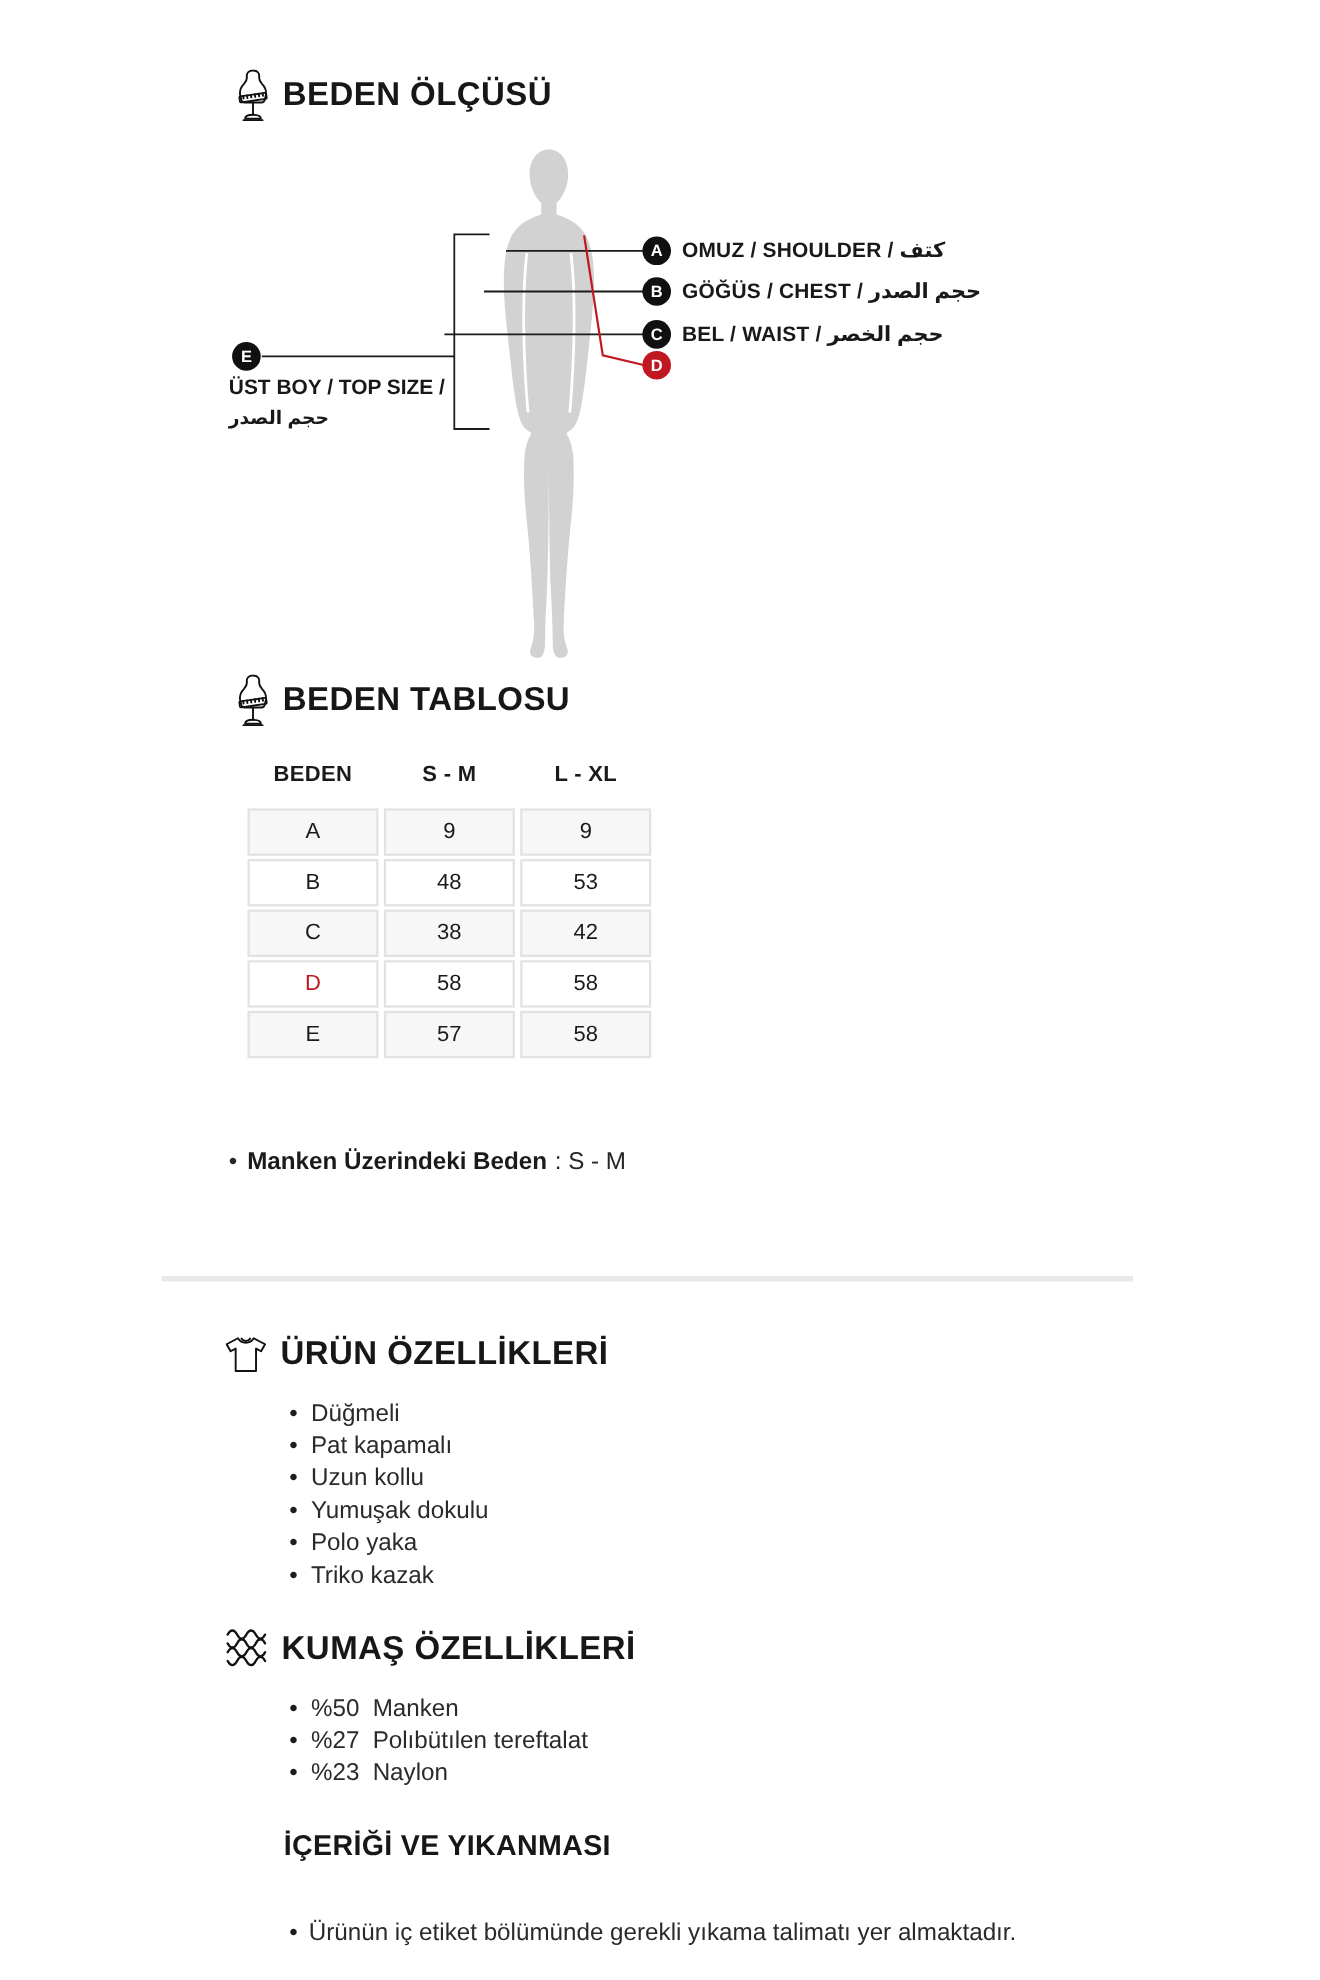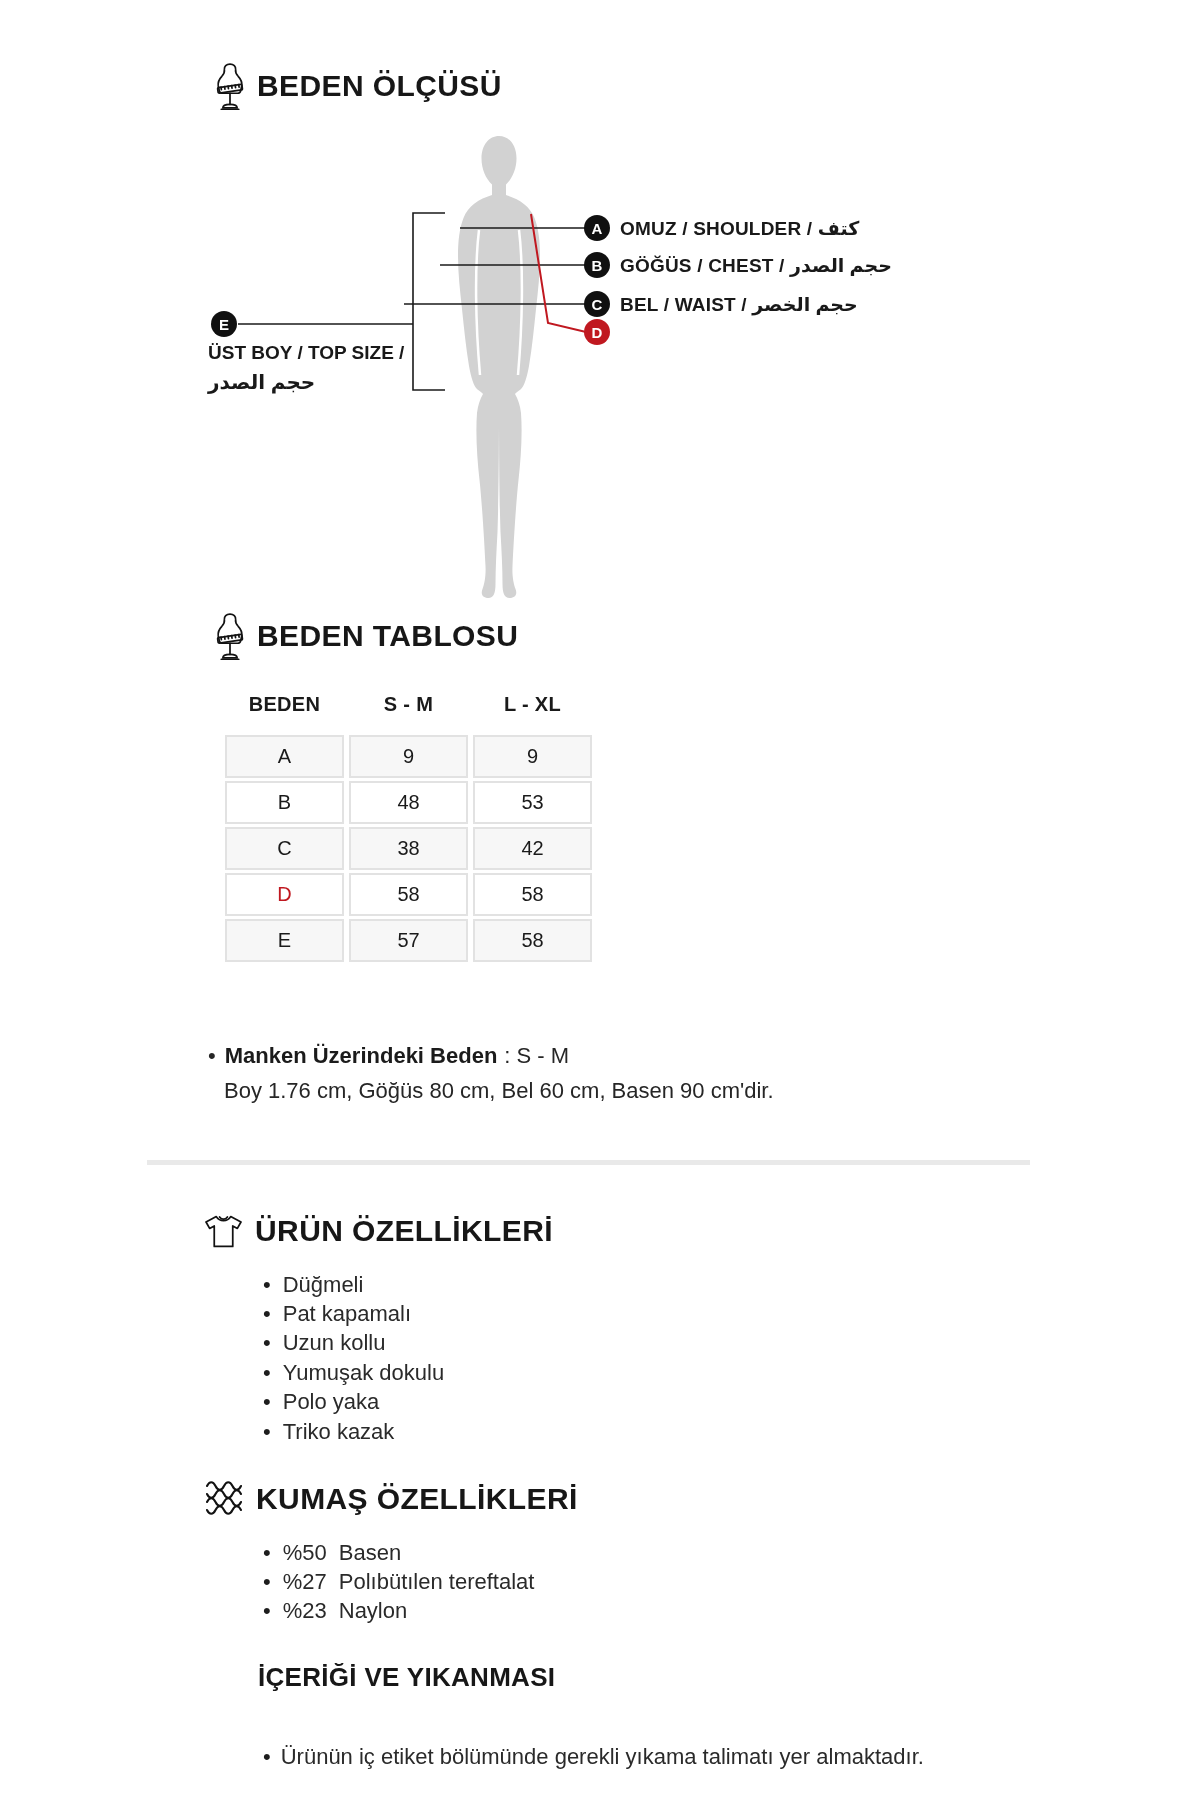--- a/index.html
+++ b/index.html
@@ -20,21 +20,21 @@
   .sil{fill:var(--silhouette,#d2d2d2);}
   .sil-gap{fill:none;stroke:#ffffff;stroke-width:2.5;}
   .ln{stroke:#1a1a1a;stroke-width:1.6;fill:none;}
   .ln-red{stroke:var(--red,#c01820);stroke-width:2;fill:none;}
   .pt{position:absolute;width:26px;height:26px;border-radius:50%;background:#101010;color:#fff;
       display:flex;align-items:center;justify-content:center;font-size:15px;font-weight:700;}
   .pt.red{background:var(--red,#c01820);}
   .mlabel{position:absolute;left:480px;height:26px;display:flex;align-items:center;
           font-size:19px;font-weight:600;letter-spacing:.2px;color:#191919;white-space:nowrap;}
   .elabel{position:absolute;font-size:19px;font-weight:600;color:#191919;white-space:nowrap;}
-  .elabel-ar{position:absolute;font-size:20px;font-weight:600;color:#191919;}
+  .elabel-ar{position:absolute;font-size:17px;font-weight:600;color:#191919;}
   
   .tgrid{display:grid;grid-template-columns:119px 119px 119px;column-gap:5px;row-gap:3px;}
   #table-head{left:225px;top:688px;}
   #table-head .hcell{height:32px;display:flex;align-items:center;justify-content:center;
       font-size:20px;font-weight:700;letter-spacing:.3px;color:#1a1a1a;}
   #table-body{left:225px;top:735px;}
   .cell{box-sizing:border-box;height:43px;border:2px solid #e2e2e2;background:#ffffff;
       display:flex;align-items:center;justify-content:center;font-size:20px;font-weight:500;color:#1a1a1a;}
   .cell.alt{background:#f7f7f7;}
   .cell.redtxt{color:var(--red,#c01820);}
@@ -179,21 +179,20 @@
   <div class="cell">58</div>
   <div class="cell">58</div>
 
   <div class="cell alt">E</div>
   <div class="cell alt">57</div>
   <div class="cell alt">58</div>
 </div>
 
 <div id="model-note" class="abs">
   <div class="row1"><span class="b">Manken Üzerindeki Beden</span><span style="margin-left:7px;">: S - M</span></div>
-  <div class="cont">Boy 1.76 cm, Göğüs 80 cm, Bel 60 cm, Basen 90 cm'dir.</div>
 </div>
 
 <div id="divider" class="abs"></div>
 
 <div class="abs sec-header" style="left:205px;top:1207px;">
   <span>
     <svg width="37" height="33" viewBox="0 0 36 32">
       <path class="icon-stroke" d="M11,1.5 C12.5,4 15,5.4 18,5.4 C21,5.4 23.5,4 25,1.5 L35,6.8 L31.5,13 L27,10.6 L27,30.5 L9,30.5 L9,10.6 L4.5,13 L1,6.8 Z"></path>
       <path class="icon-stroke" d="M14.2,1.8 C15.2,3.2 16.5,4 18,4 C19.5,4 20.8,3.2 21.8,1.8"></path>
     </svg>
@@ -218,21 +217,21 @@
       <path class="icon-stroke" style="stroke-width:2.1" d="M2,23 c2.5,-5 6,-5 8.5,0 c2.5,5 6,5 8.5,0 c2.5,-5 6,-5 8.5,0 c2.5,5 6,5 8.5,0"></path>
       <path class="icon-stroke" style="stroke-width:2.1" d="M2,31 c2.5,5 6,5 8.5,0 c2.5,-5 6,-5 8.5,0 c2.5,5 6,5 8.5,0 c2.5,-5 6,-5 8.5,0"></path>
     </svg>
   </span>
   <span class="ttl">KUMAŞ ÖZELLİKLERİ</span>
 </div>
 
 <ul class="abs blist" style="left:263px;top:1538px;">
   <li>
       <span class="pct">%50</span>
-      <span>Basen</span>
+      <span>Manken</span>
     </li>
   <li>
       <span class="pct">%27</span>
       <span>Polıbütılen tereftalat</span>
     </li>
   <li>
       <span class="pct">%23</span>
       <span>Naylon</span>
     </li>
 </ul>

